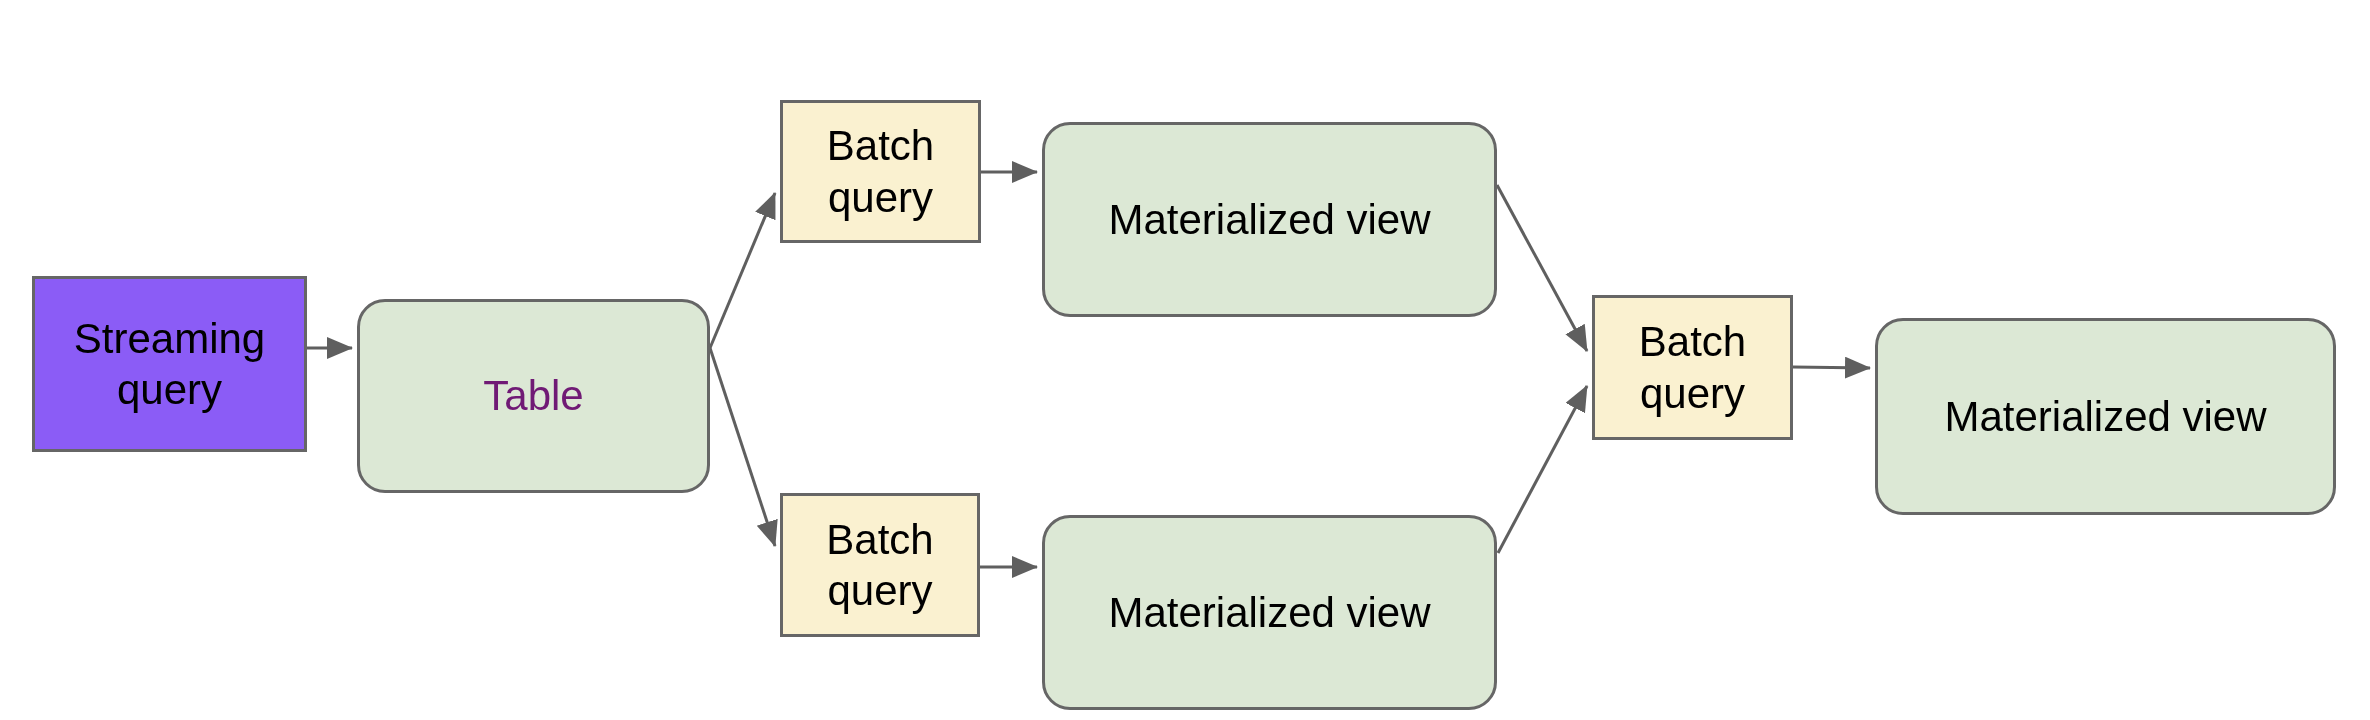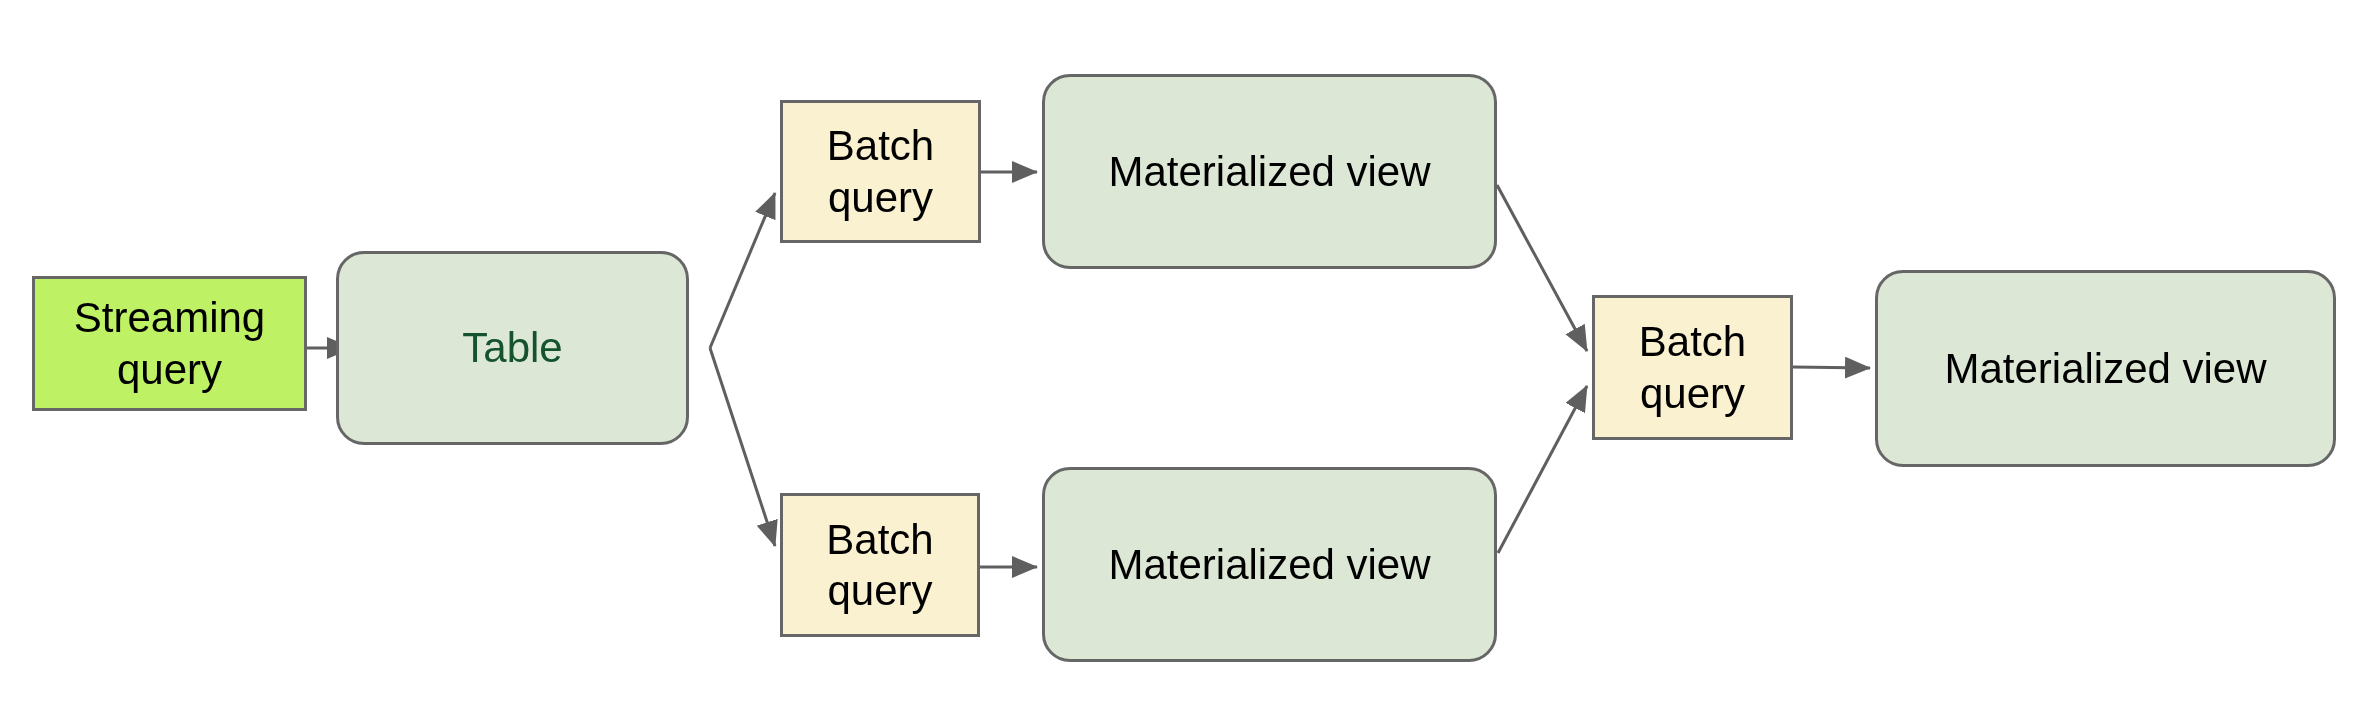--- a/index.html
+++ b/index.html
@@ -17,21 +17,21 @@
   .node{
     position:absolute;
     display:flex;align-items:center;justify-content:center;
     text-align:center;
     box-sizing:border-box;
     font-size:42px;line-height:1.22;color:#000000;
     border:3px solid #666666;
     padding:0 8px;
   }
   .node.rect{border-radius:0;justify-content:flex-end;}
-  .node.rounded{border-radius:28px;}
+  .node.rounded{border-radius:28px;margin-top:48px;}
   .label{display:block;}
 </style>
 </head>
 <body>
 
 <div id="canvas">
   <svg id="edges-svg" viewBox="0 0 2370 720" xmlns="http://www.w3.org/2000/svg">
     <defs>
       <marker id="arrowhead" markerUnits="userSpaceOnUse" markerWidth="28" markerHeight="24" refX="25" refY="11" orient="auto">
         <path d="M0,0 L26,11 L0,22 Z" fill="#5f5f5f"></path>
@@ -42,24 +42,24 @@
         <line x1="710" y1="348" x2="775" y2="193" stroke="#5f5f5f" stroke-width="3" marker-end="url(#arrowhead)"></line>
         <line x1="981" y1="172" x2="1037" y2="172" stroke="#5f5f5f" stroke-width="3" marker-end="url(#arrowhead)"></line>
         <line x1="1497" y1="185" x2="1587" y2="351" stroke="#5f5f5f" stroke-width="3" marker-end="url(#arrowhead)"></line>
         <line x1="710" y1="348" x2="775" y2="546" stroke="#5f5f5f" stroke-width="3" marker-end="url(#arrowhead)"></line>
         <line x1="980" y1="567" x2="1037" y2="567" stroke="#5f5f5f" stroke-width="3" marker-end="url(#arrowhead)"></line>
         <line x1="1498" y1="553" x2="1587" y2="386" stroke="#5f5f5f" stroke-width="3" marker-end="url(#arrowhead)"></line>
         <line x1="1793" y1="367" x2="1870" y2="368" stroke="#5f5f5f" stroke-width="3" marker-end="url(#arrowhead)"></line>
       </g>
   </svg>
   <div id="nodes">
-      <div class="node rect" style="left: 32px; top: 276px; width: 275px; height: 135px; background: #bef264; border-color: rgb(102, 102, 102); color: rgb(0, 0, 0);">
+      <div class="node rect" style="left: 32px; top: 276px; width: 275px; height: 176px; background: #8b5cf6; border-color: rgb(102, 102, 102); color: rgb(0, 0, 0);">
         <span class="label">Streaming query</span>
       </div>
-      <div class="node rounded" style="left: 336px; top: 251px; width: 353px; height: 194px; background: rgb(220, 232, 213); border-color: rgb(102, 102, 102); color: #14532d; text-align: center;">
+      <div class="node rounded" style="left: 357px; top: 251px; width: 353px; height: 194px; background: rgb(220, 232, 213); border-color: rgb(102, 102, 102); color: #701a75; text-align: center;">
         <span class="label">Table</span>
       </div>
       <div class="node rect" style="left: 780px; top: 100px; width: 201px; height: 143px; background: rgb(250, 241, 208); border-color: rgb(102, 102, 102); color: rgb(0, 0, 0);">
         <span class="label">Batch query</span>
       </div>
       <div class="node rounded" style="left: 1042px; top: 74px; width: 455px; height: 195px; background: rgb(220, 232, 213); border-color: rgb(102, 102, 102); color: rgb(0, 0, 0);">
         <span class="label">Materialized view</span>
       </div>
       <div class="node rect" style="left: 780px; top: 493px; width: 200px; height: 144px; background: rgb(250, 241, 208); border-color: rgb(102, 102, 102); color: rgb(0, 0, 0);">
         <span class="label">Batch query</span>

